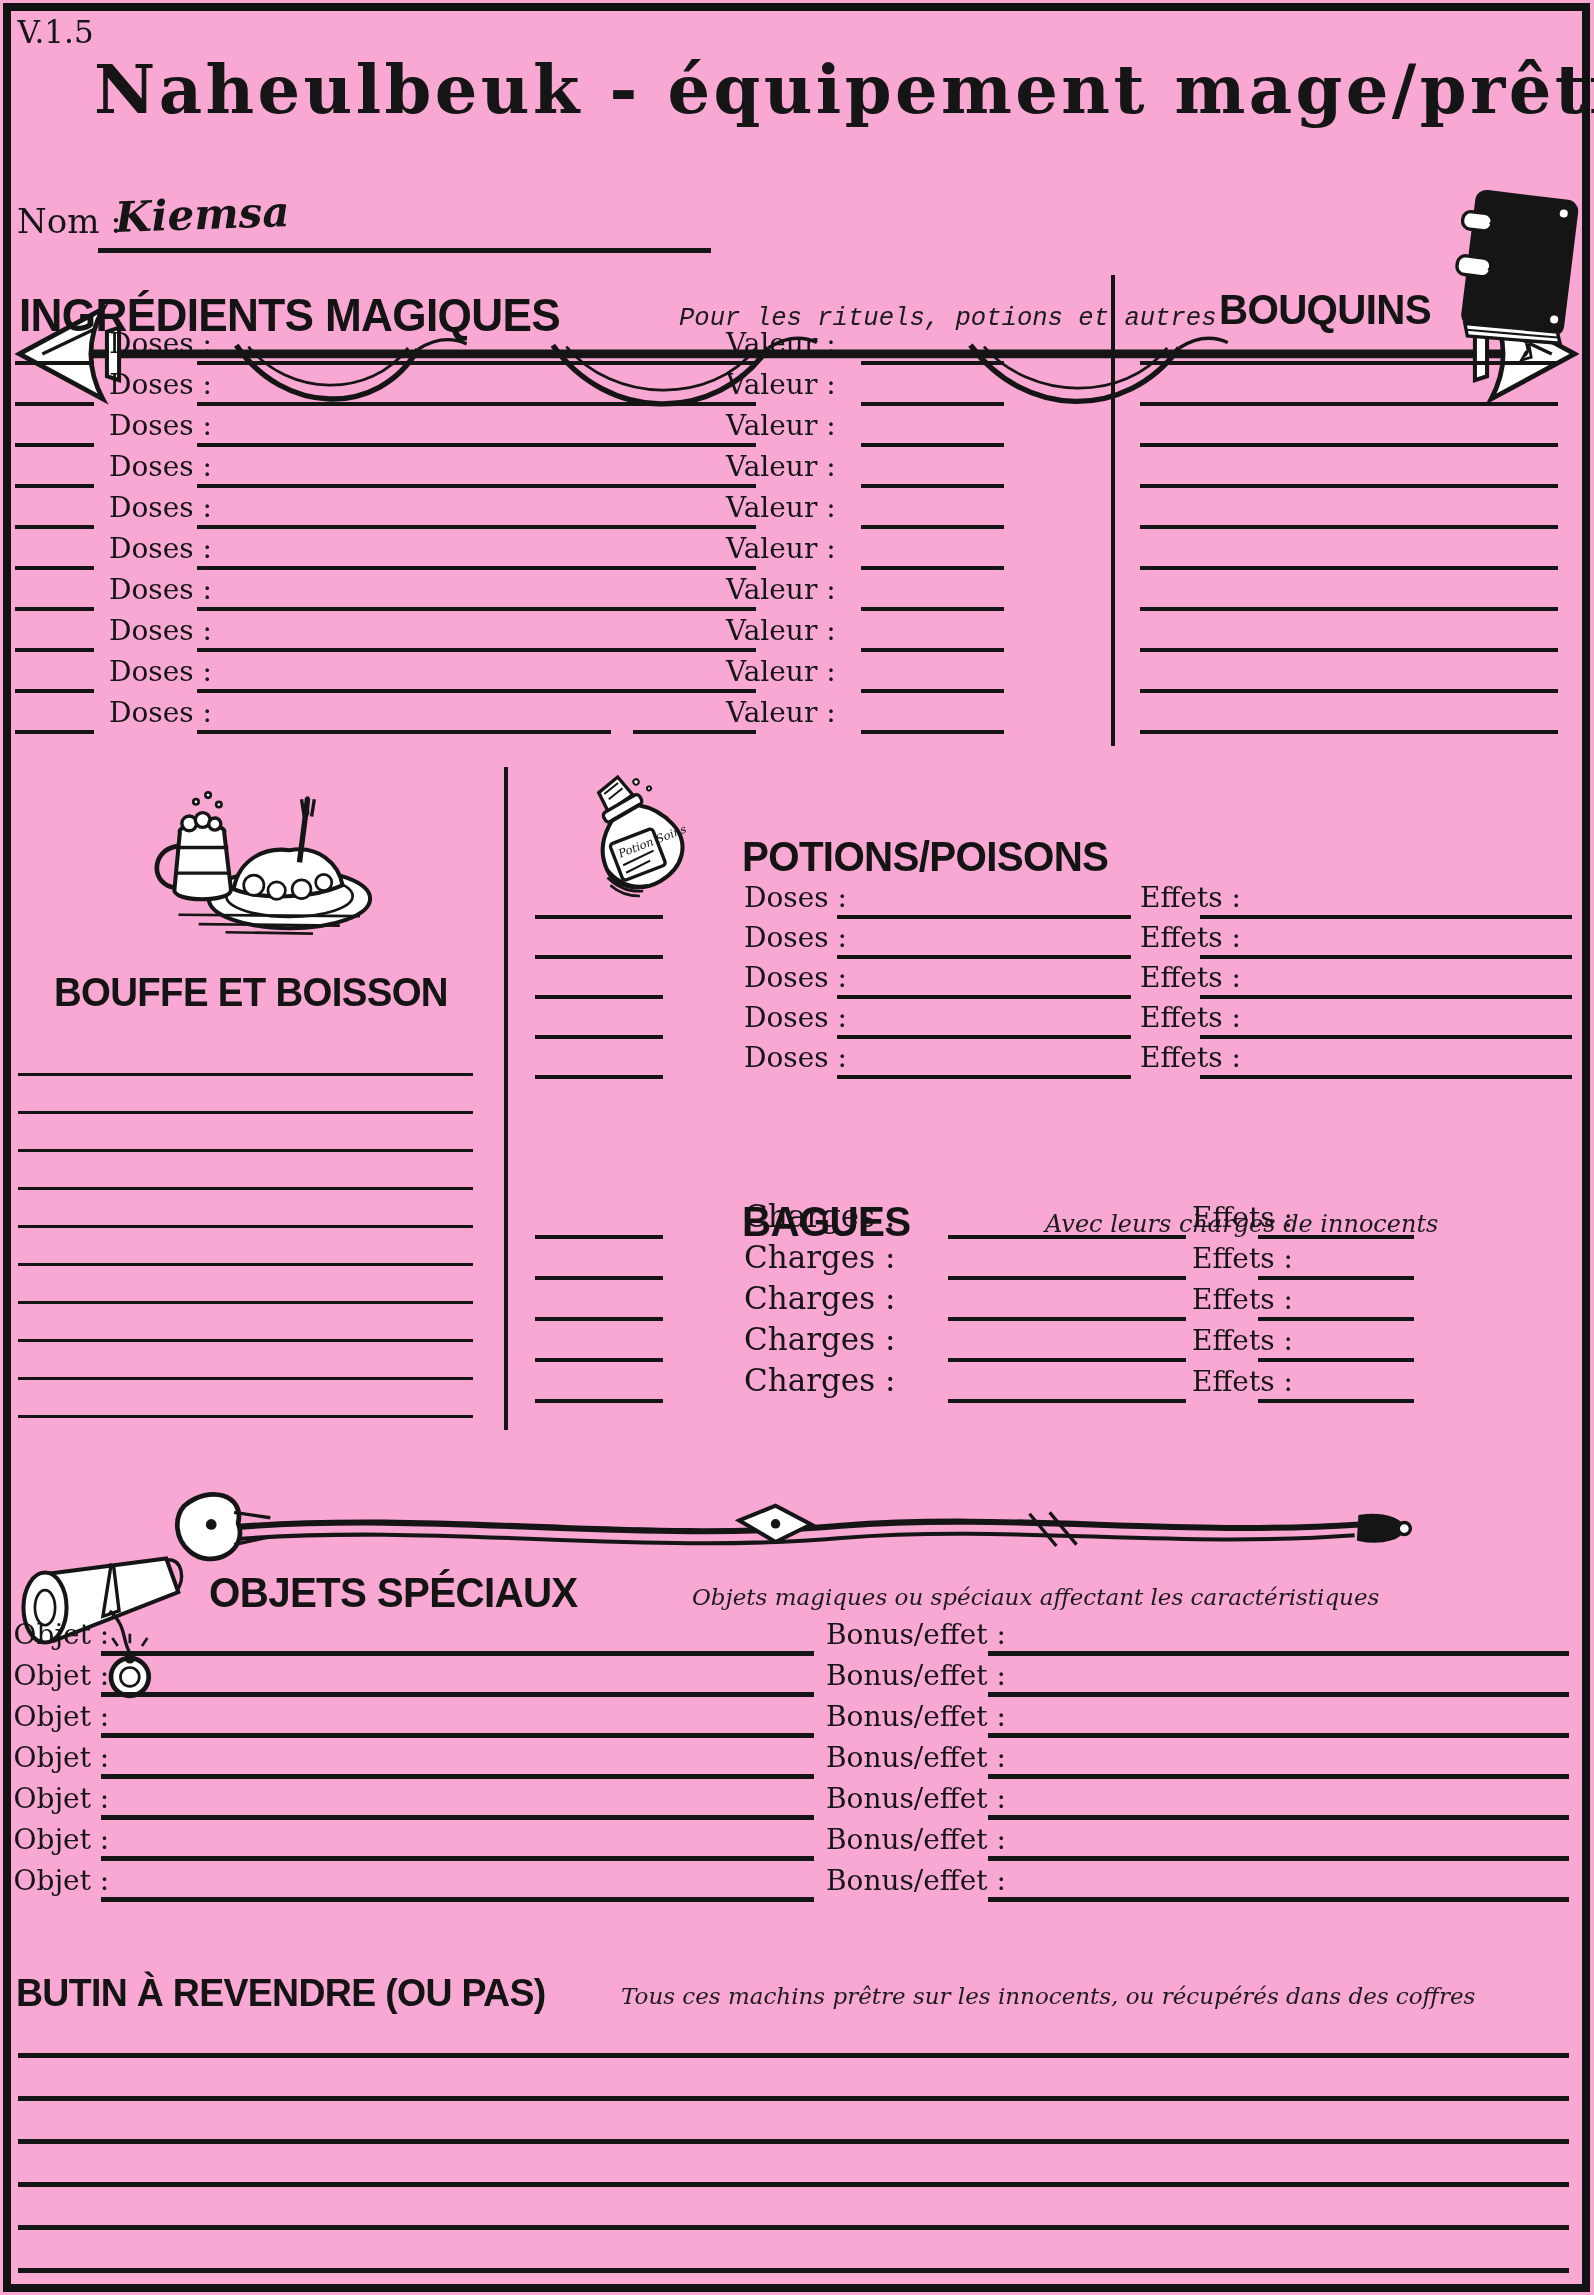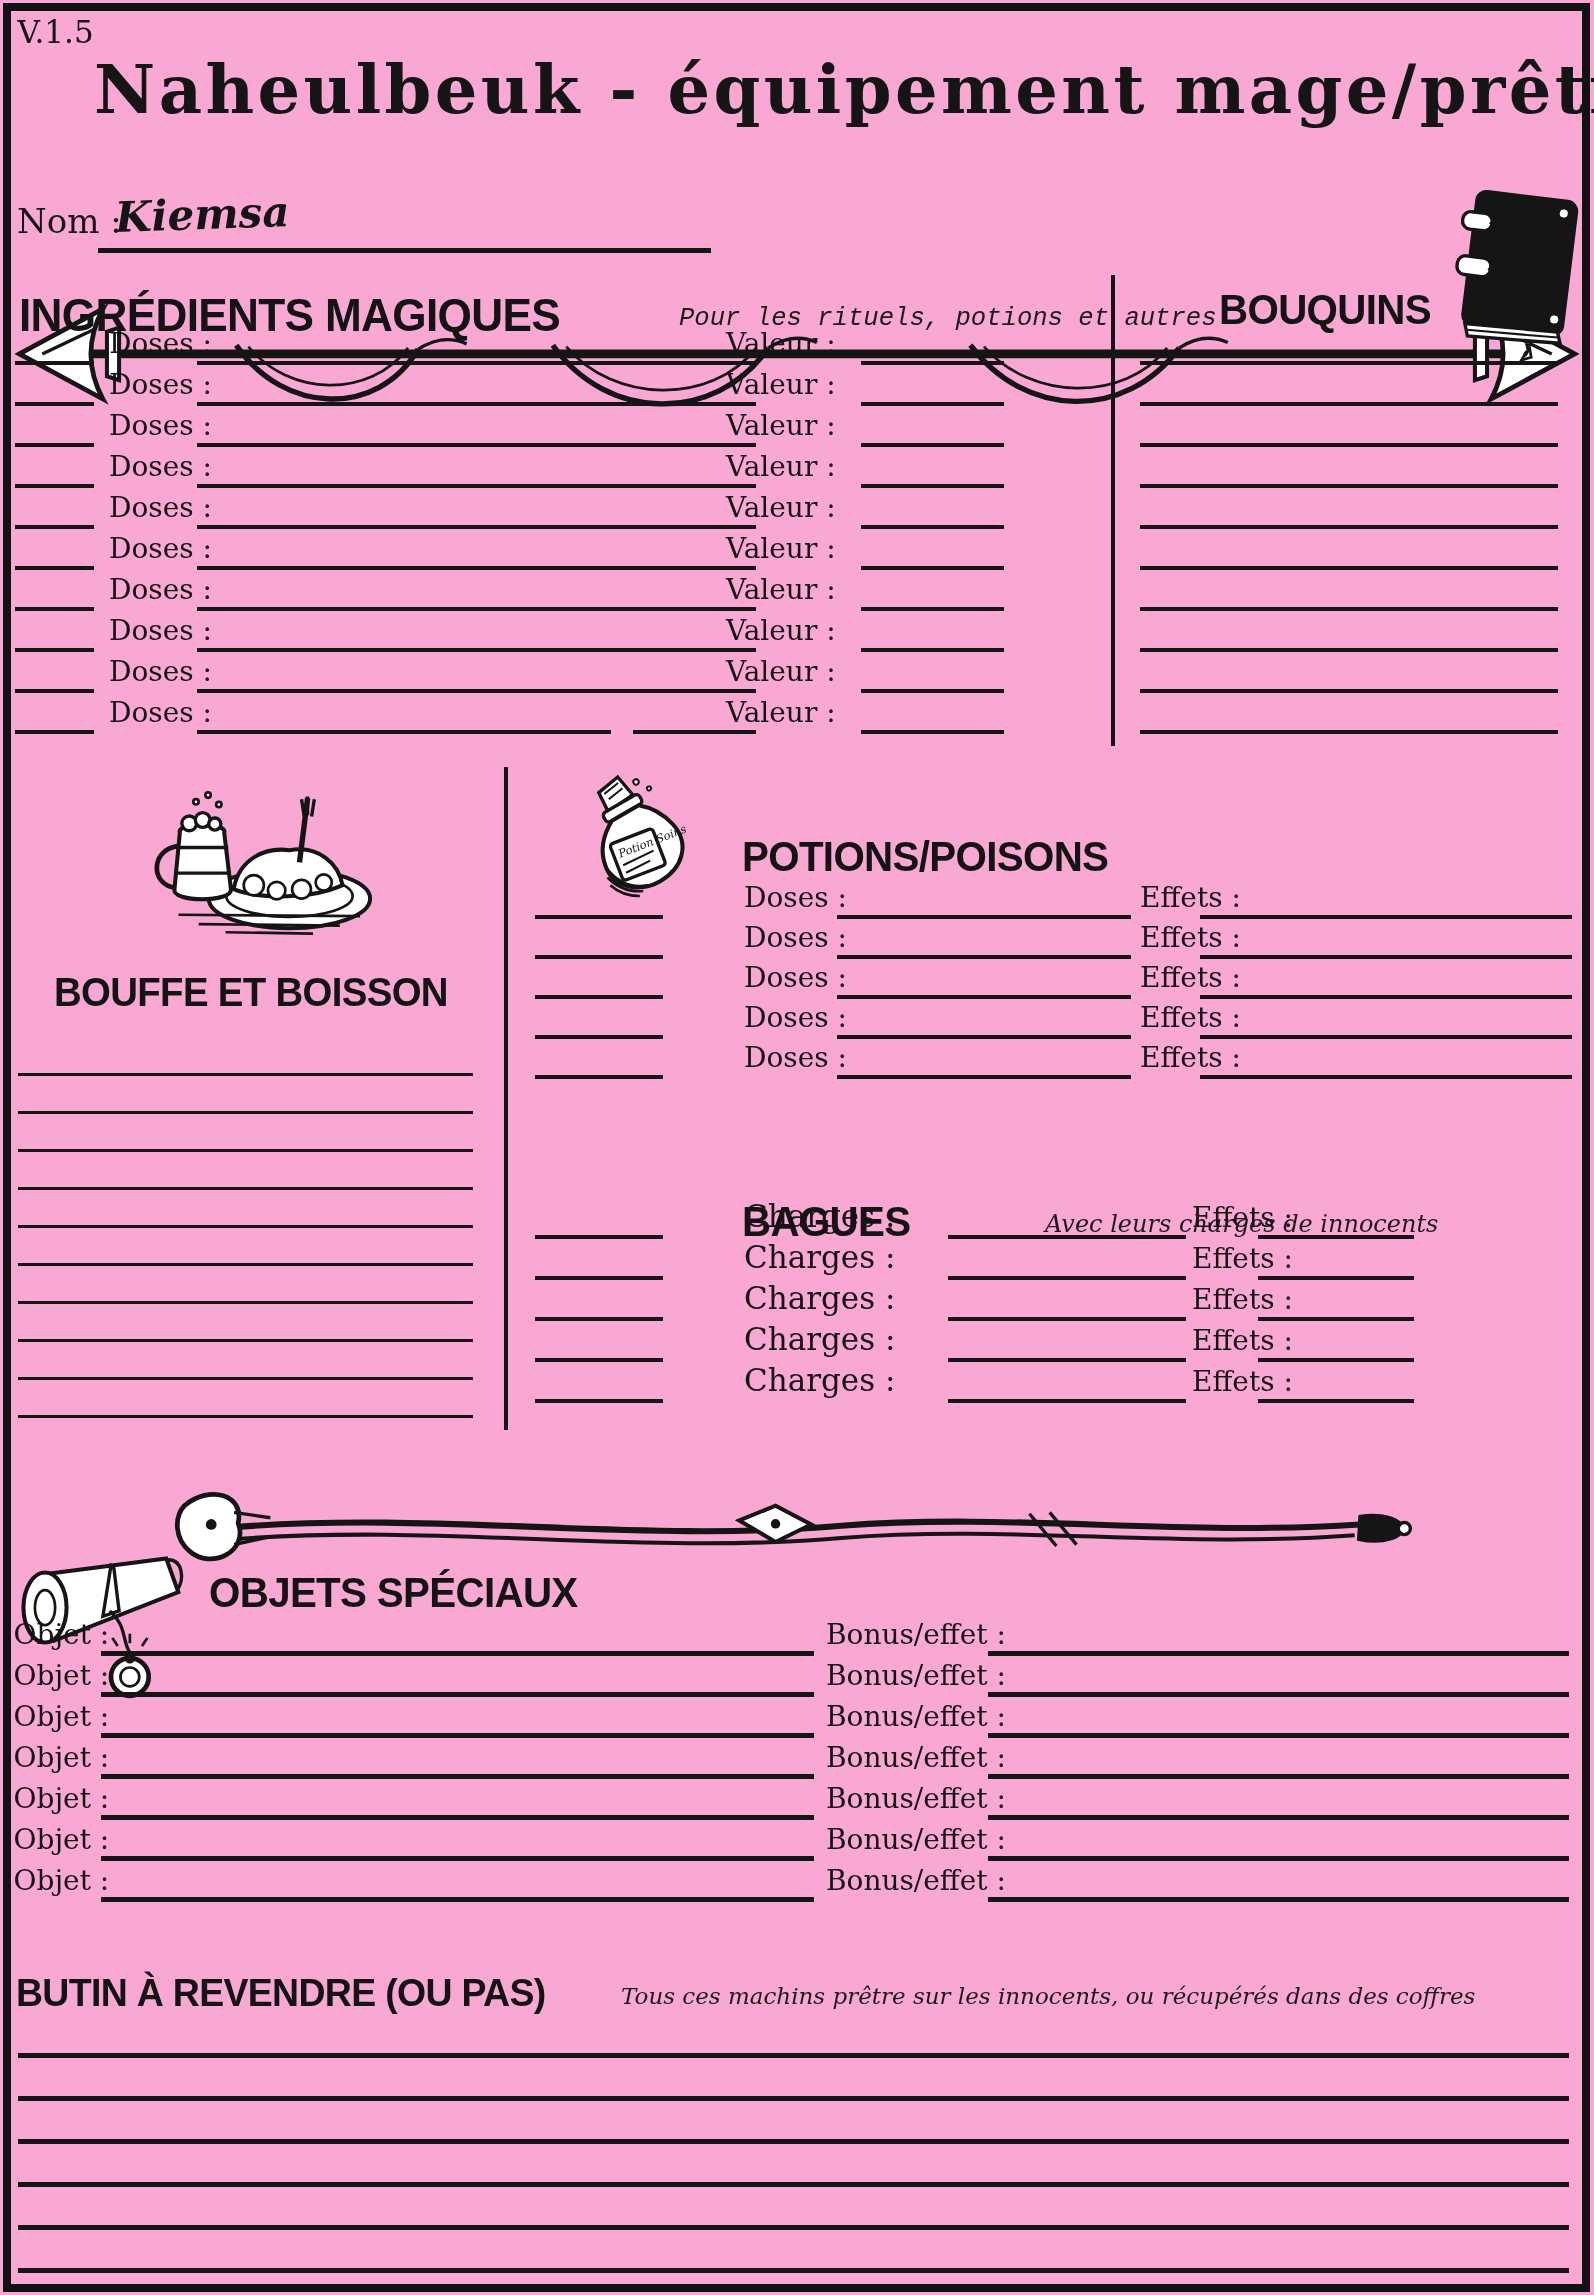--- a/index.html
+++ b/index.html
@@ -463,20 +463,21 @@
     <ellipse class="ink" cx="52" cy="115" rx="15" ry="26" fill="#fff" stroke-width="4"></ellipse>
     <path class="ink" d="M235 44 C256 44 260 72 248 90" stroke-width="5" fill="none"></path>
     <path class="ink" d="M150 52 L138 128 L162 120 L154 54 Z" fill="#fff" stroke-width="5"></path>
     <path class="ink" d="M148 120 C182 150 158 176 196 198" stroke-width="5" fill="none"></path>
     <circle class="ink" cx="178" cy="218" r="28" fill="#fff" stroke-width="7"></circle>
     <circle class="ink" cx="178" cy="218" r="14" fill="#fff" stroke-width="4"></circle>
     <circle cx="178" cy="190" r="8" fill="#151515"></circle>
     <path class="ink" d="M160 172 L152 160 M178 168 L178 154 M196 172 L204 160" stroke-width="4" fill="none"></path>
   </svg>
   <div id="obj-title" class="h-bold">OBJETS SPÉCIAUX</div>
+  <div id="obj-sub" class="h-sub">Objets magiques ou spéciaux affectant les caractéristiques</div>
   <div id="obj-rows">
 
       <div class="orow">
         <span class="lbl l-objet">Objet :</span>
         <div class="wline l-main"></div>
         <span class="lbl l-bonus">Bonus/effet :</span>
         <div class="wline l-eff"></div>
       </div>
 
       <div class="orow">

